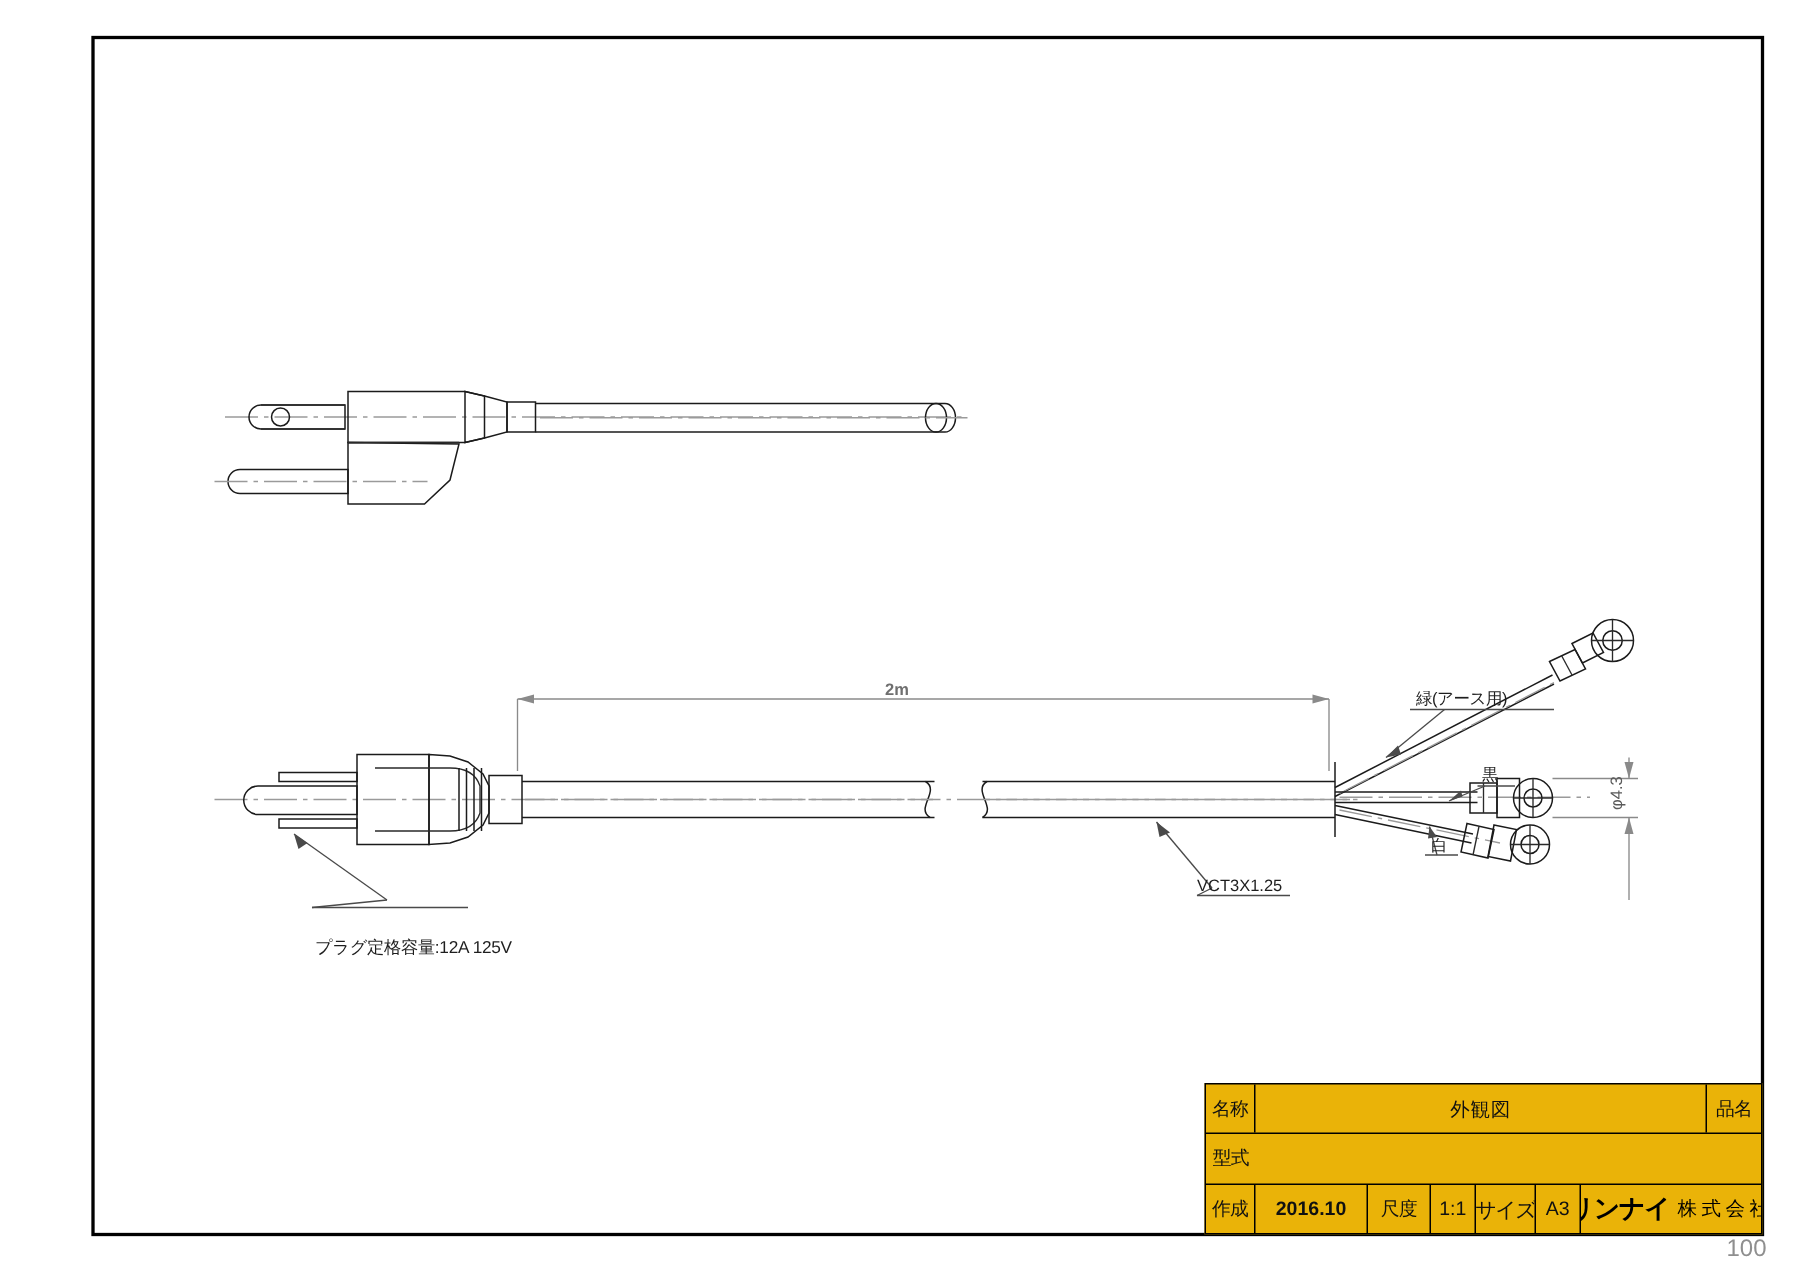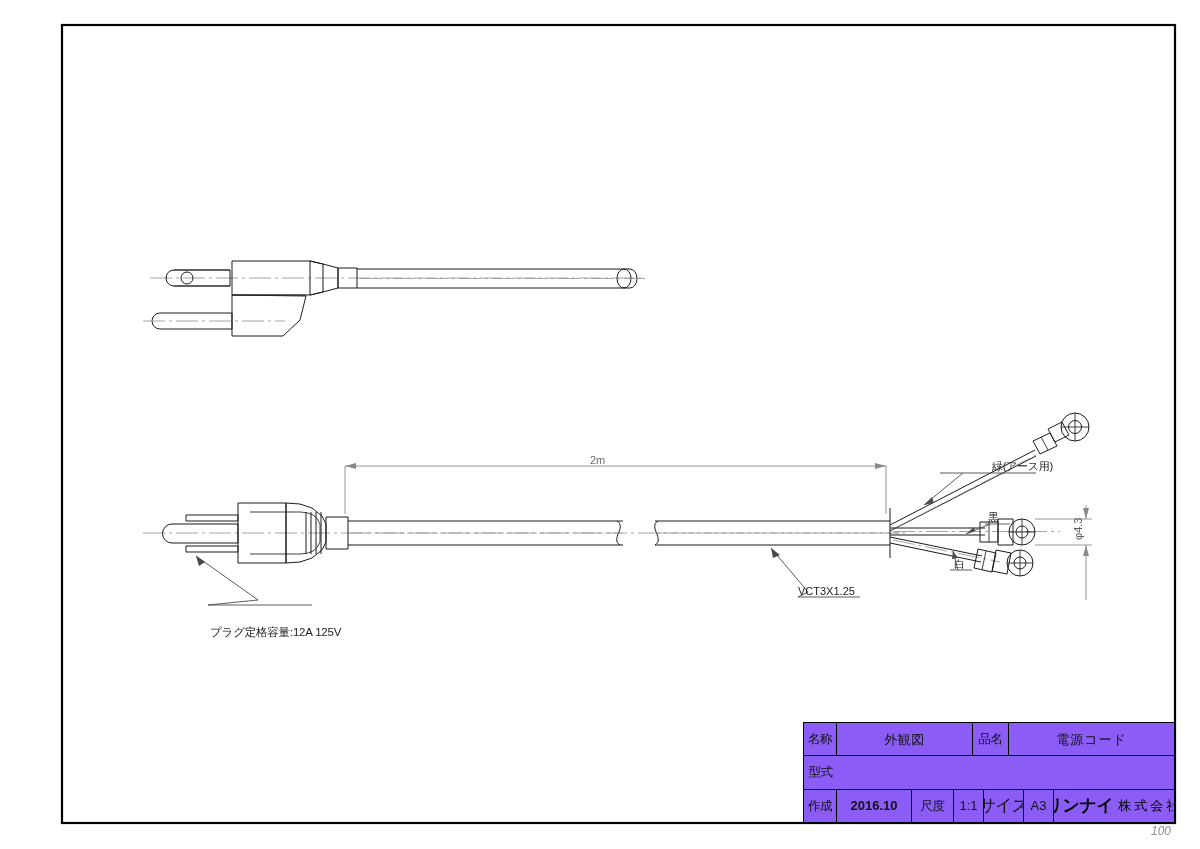--- a/index.html
+++ b/index.html
@@ -36,21 +36,21 @@
   .lead { stroke: #4a4a4a; stroke-width: 0.9; fill: none; }
   
   #titleblock {
     position: absolute;
     left: 803px;
     top: 722px;
     width: 372px;
     height: 101px;
     box-sizing: border-box;
     border: 1.4px solid #000;
-    background: #8b5cf6;
+    background: #eab308;
     display: flex;
     flex-direction: column;
     font-size: 12.5px;
     color: #111;
   }
   .tb-row {
     display: flex;
     flex: 1 1 0;
     border-bottom: 1.2px solid #000;
     align-items: stretch;
@@ -68,21 +68,21 @@
   }
   .tb-cell:last-child { border-right: none; }
   .tb-lbl { width: 33px; flex: 0 0 33px; font-size: 12.5px; letter-spacing: -0.5px; }
   .tb-val-wide { flex: 1 1 auto; font-size: 13px; letter-spacing: 0.5px; }
   .tb-lbl2 { width: 36px; flex: 0 0 36px; font-size: 12.5px; letter-spacing: -0.5px; }
   .tb-prod { flex: 1 1 auto; font-size: 13px; letter-spacing: 1px; }
   .tb-model { flex: 1 1 auto; font-size: 14px; letter-spacing: 0.6px; color: #222; }
   .tb-date { width: 75px; flex: 0 0 75px; font-size: 13px; font-weight: bold; }
   .tb-sc-l { width: 42px; flex: 0 0 42px; font-size: 12.5px; letter-spacing: -0.5px;}
   .tb-sc-v { width: 30px; flex: 0 0 30px; font-size: 13px; }
-  .tb-sz-l { width: 40px; flex: 0 0 40px; font-size: 17px; letter-spacing: -1px;}
+  .tb-sz-l { width: 40px; flex: 0 0 40px; font-size: 14px; letter-spacing: -1px;}
   .tb-sz-v { width: 30px; flex: 0 0 30px; font-size: 13px; }
   .tb-company {
     flex: 1 1 auto;
     gap: 5px;
     font-size: 13px;
   }
   .logo-mark {
     font-weight: bold;
     font-size: 17px;
     letter-spacing: -0.5px;
@@ -90,38 +90,37 @@
   }
   .company-name {
     letter-spacing: 3px;
     font-size: 13px;
     color: #000;
   }
   .corner-num {
     position: absolute;
     left: 1151px;
     top: 824px;
-    font-size: 12px;
+    font-size: 16px;
     color: #8f8f8f;
     font-family: "Liberation Sans", sans-serif;
-    font-style: italic;
   }
   .anno {
     position: absolute;
     font-family: "Liberation Sans", "DejaVu Sans", sans-serif;
     color: #1e1e1e;
     white-space: nowrap;
     line-height: 1;
   }
   #anno-plug { left: 210px; top: 627px; font-size: 11.5px; letter-spacing: -0.2px; }
   #anno-vct  { left: 798px; top: 586px; font-size: 11px; letter-spacing: 0px; text-align: right; }
-  #anno-green{ left: 944px; top: 461px; font-size: 11px; letter-spacing: -0.3px; margin-left: 48px; }
+  #anno-green{ left: 944px; top: 461px; font-size: 11px; letter-spacing: -0.3px; }
   #anno-black{ left: 988px; top: 512px; font-size: 11px; }
   #anno-white{ left: 954px; top: 559px; font-size: 11px; }
-  #anno-len  { left: 590px; top: 455px; font-size: 11px; color: #6f6f6f; }
+  #anno-len  { left: 590px; top: 455px; font-size: 11px; color: #6f6f6f; font-weight: bold; }
   #anno-dia  {
     left: 1073px; top: 540px;
     font-size: 11px; color: #5a5a5a;
     transform: rotate(-90deg);
     transform-origin: left top;
   }
 </style>
 </head>
 <body>
 
@@ -312,21 +311,20 @@
   <div class="anno" id="anno-white">白</div>
   <div class="anno" id="anno-len">2m</div>
   <div class="anno" id="anno-dia">φ4.3</div>
 
   <div id="titleblock">
 
     <div class="tb-row">
       <div class="tb-cell tb-lbl">名称</div>
       <div class="tb-cell tb-val-wide">外観図</div>
       <div class="tb-cell tb-lbl2">品名</div>
-      <div class="tb-cell tb-prod">電源コード</div>
     </div>
 
     <div class="tb-row">
       <div class="tb-cell tb-lbl">型式</div>
     </div>
 
     <div class="tb-row">
       <div class="tb-cell tb-lbl">作成</div>
       <div class="tb-cell tb-date">2016.10</div>
       <div class="tb-cell tb-sc-l">尺度</div>

